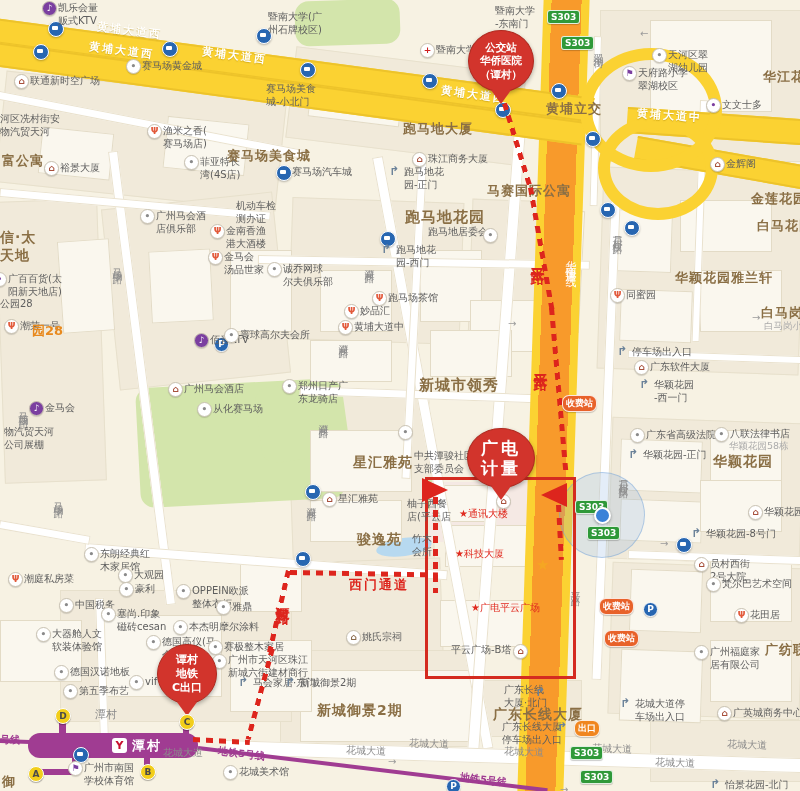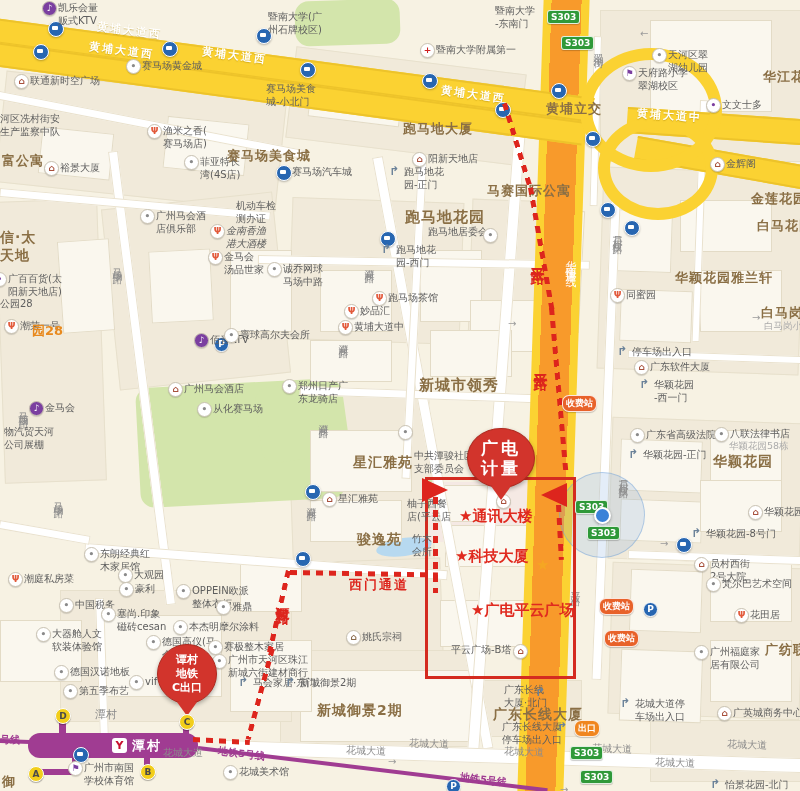--- a/index.html
+++ b/index.html
@@ -32,21 +32,21 @@
   .olbl{color:#E8891D;font-weight:bold;font-size:13px;z-index:8}
   .glite{color:#ABABAB;font-size:9.5px;z-index:8}
   .vroad{writing-mode:vertical-rl;font-size:10px;color:#8C8C8C;letter-spacing:2px;z-index:6}
   .hroad{font-size:10px;color:#8C8C8C;z-index:6}
   .ylbl{font-size:11px;color:#fff;font-weight:bold;letter-spacing:2px;z-index:6;
      text-shadow:0 1px 1px rgba(180,140,0,.5);white-space:pre}
   .hwlbl{writing-mode:vertical-rl;color:#fff;font-size:11px;letter-spacing:3px;z-index:6}
   .mlbl{color:#A03C92;font-size:10px;font-weight:bold;z-index:6;white-space:pre}
   .rlbl{color:#DD251D;font-weight:bold;font-size:14px;letter-spacing:2px;z-index:9;white-space:pre}
   .rlbl.v{writing-mode:vertical-rl}
-  .slbl{color:#E02A1F;font-weight:bold;font-size:15px;z-index:9;white-space:pre}
+  .slbl{color:#E02A1F;font-weight:normal;font-size:10px;z-index:9;white-space:pre}
   .badge{color:#fff;font-size:9px;font-weight:bold;border-radius:3px;padding:1px 3px;z-index:9;
      border:1px solid rgba(255,255,255,.85);box-shadow:0 1px 1px rgba(0,0,0,.2);white-space:pre}
   .badge.s303{background:#2F9939}
   .badge.toll{background:#E8622A;border-radius:7px}
   .badge.exit{background:#F0861F;border-radius:7px}
   .pi{width:13px;height:13px;border-radius:50%;background:#fff;border:1px solid #C9C2B2;
      box-shadow:0 1px 1px rgba(0,0,0,.15);font-size:9px;line-height:12px;text-align:center;z-index:8;font-weight:bold}
   .pi.nobg{background:none;border:none;box-shadow:none;font-size:12px;line-height:13px}
   .busic{width:14px;height:14px;border-radius:50%;background:#2766B1;border:1.5px solid #fff;
      box-shadow:0 1px 2px rgba(0,0,0,.25);z-index:7}
@@ -88,20 +88,25 @@
   <div class="tri tri-l"></div>
 
   <div id="metro-band">
     <span id="metro-logo">Y</span>
     <span id="metro-name">潭村</span>
   </div>
 
   <div class="loc-halo"></div>
   <div class="loc-dot"></div>
 
+  <div class="balloon b-bus">
+    <span>公交站</span>
+    <span>华侨医院</span>
+    <span>（谭村）</span>
+  </div>
   <div class="balloon b-exit">
     <span>谭村</span>
     <span>地铁</span>
     <span>C出口</span>
   </div>
   <div class="balloon b-dest">
     <span>广电</span>
     <span>计量</span>
   </div>
 <div class="blk" style="left: 0px; top: 85px; width: 280px; height: 110px; z-index: 1; transform: rotate(6deg);"></div>
@@ -214,45 +219,45 @@
     <div class="lbl poi" style="left: 163px; top: 125px;">渔米之香(
 赛马场店)</div>
     <div class="pi" style="left: 184px; top: 155px; color: rgb(138, 138, 138);">•</div>
     <div class="lbl poi" style="left: 200px; top: 156px;">菲亚特长
 湾(4S店)</div>
     <div class="busic" style="left: 276px; top: 165px;"></div>
     <div class="lbl poi" style="left: 292px; top: 166px;">赛马场汽车城</div>
     <div class="pi" style="left: 420px; top: 43px; color: rgb(208, 32, 32);">+</div>
     <div class="lbl poi" style="left: 436px; top: 44px;">暨南大学附属第一</div>
     <div class="pi" style="left: 412px; top: 152px; color: rgb(168, 80, 60);">⌂</div>
-    <div class="lbl poi" style="left: 428px; top: 153px;">阳新天地店</div>
+    <div class="lbl poi" style="left: 428px; top: 153px;">珠江商务大厦</div>
     <div class="pi nobg" style="left: 388px; top: 165px; color: rgb(107, 130, 153);">↱</div>
     <div class="lbl poi" style="left: 404px; top: 166px;">跑马地花
 园-正门</div>
     <div class="lbl poi" style="left: 428px; top: 226px;">跑马地居委会</div>
     <div class="pi nobg" style="left: 380px; top: 243px; color: rgb(107, 130, 153);">↱</div>
     <div class="lbl poi" style="left: 396px; top: 244px;">跑马地花
 园-西门</div>
     <div class="pi" style="left: 267px; top: 262px; color: rgb(138, 138, 138);">•</div>
     <div class="lbl poi" style="left: 283px; top: 263px;">诚乔网球
-马场中路</div>
+尔夫俱乐部</div>
     <div class="pi" style="left: 372px; top: 291px; color: rgb(226, 89, 58);">Ψ</div>
     <div class="lbl poi" style="left: 388px; top: 292px;">跑马场茶馆</div>
     <div class="pi" style="left: 344px; top: 304px; color: rgb(226, 89, 58);">Ψ</div>
     <div class="lbl poi" style="left: 360px; top: 305px;">妙品汇</div>
     <div class="pi" style="left: 338px; top: 320px; color: rgb(226, 89, 58);">Ψ</div>
     <div class="lbl poi" style="left: 354px; top: 321px;">黄埔大道中</div>
     <div class="pi" style="left: 282px; top: 379px; color: rgb(138, 138, 138);">•</div>
     <div class="lbl poi" style="left: 298px; top: 380px;">郑州日产广
 东龙骑店</div>
     <div class="pi" style="left: 140px; top: 209px; color: rgb(138, 138, 138);">•</div>
     <div class="lbl poi" style="left: 156px; top: 210px;">广州马会酒
 店俱乐部</div>
     <div class="pi" style="left: 210px; top: 224px; color: rgb(226, 89, 58);">Ψ</div>
-    <div class="lbl poi" style="left: 226px; top: 225px; font-style: italic;">金南香渔
+    <div class="lbl poi" style="left: 226px; top: 225px;">金南香渔
 港大酒楼</div>
     <div class="pi" style="left: 208px; top: 250px; color: rgb(226, 89, 58);">Ψ</div>
     <div class="lbl poi" style="left: 224px; top: 251px;">金马会
 汤品世家</div>
     <div class="pi" style="left: -8px; top: 272px; color: rgb(123, 63, 160);">•</div>
     <div class="lbl poi" style="left: 8px; top: 273px;">广百百货(太
 阳新天地店)</div>
     <div class="pi" style="left: 194px; top: 333px; color: rgb(255, 255, 255); background: rgb(123, 63, 160);">♪</div>
     <div class="lbl poi" style="left: 210px; top: 334px;">佰音KTV</div>
     <div class="pi" style="left: 29px; top: 401px; color: rgb(255, 255, 255); background: rgb(123, 63, 160);">♪</div>
@@ -377,21 +382,21 @@
     <div class="lbl poi" style="left: 0px; top: 298px;">公园28</div>
     <div class="lbl poi" style="left: 268px; top: 11px;">暨南大学(广
 州石牌校区)</div>
     <div class="lbl poi" style="left: 495px; top: 5px;">暨南大学
 -东南门</div>
     <div class="lbl poi" style="left: 266px; top: 83px;">赛马场美食
 城-小北门</div>
     <div class="lbl poi" style="left: 236px; top: 200px;">机动车检
 测办证</div>
     <div class="lbl poi" style="left: 0px; top: 113px;">河区冼村街安
-生产监察中队</div>
+物汽贸天河</div>
     <div class="lbl poi" style="left: 4px; top: 426px;">物汽贸天河
 公司展棚</div>
     <div class="lbl poi" style="left: 407px; top: 498px;">柚子西餐
 店(平云店</div>
     <div class="lbl poi" style="left: 412px; top: 533px;">竹木
 会所</div>
     <div class="lbl poi" style="left: 451px; top: 644px;">平云广场-B塔</div>
     <div class="area" style="left: 403px; top: 120px; font-size: 13px;">跑马地大厦</div>
     <div class="area" style="left: 487px; top: 182px; font-size: 13px;">马赛国际公寓</div>
     <div class="area" style="left: 405px; top: 208px; font-size: 15px;">跑马地花园</div>

